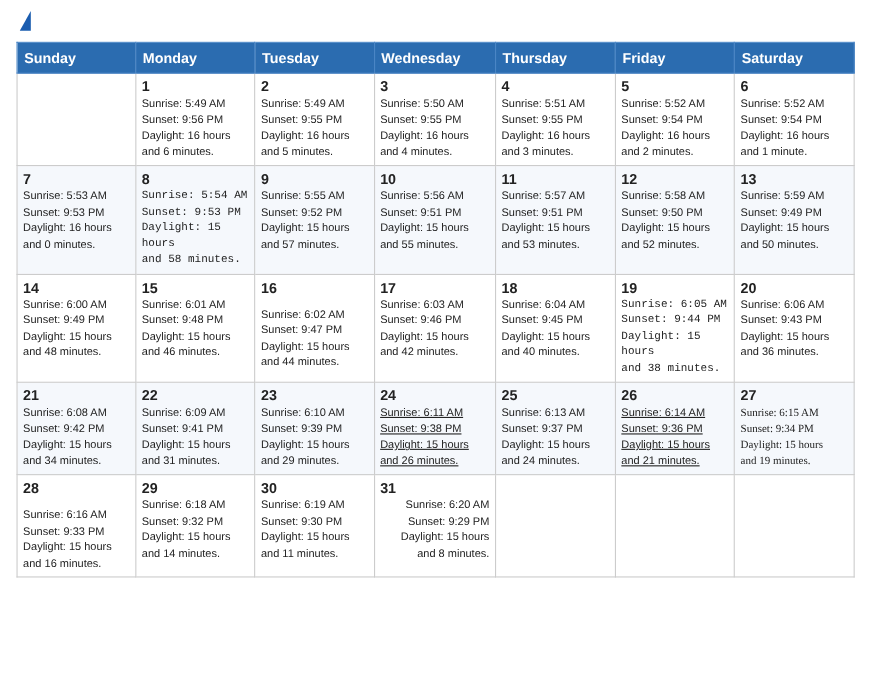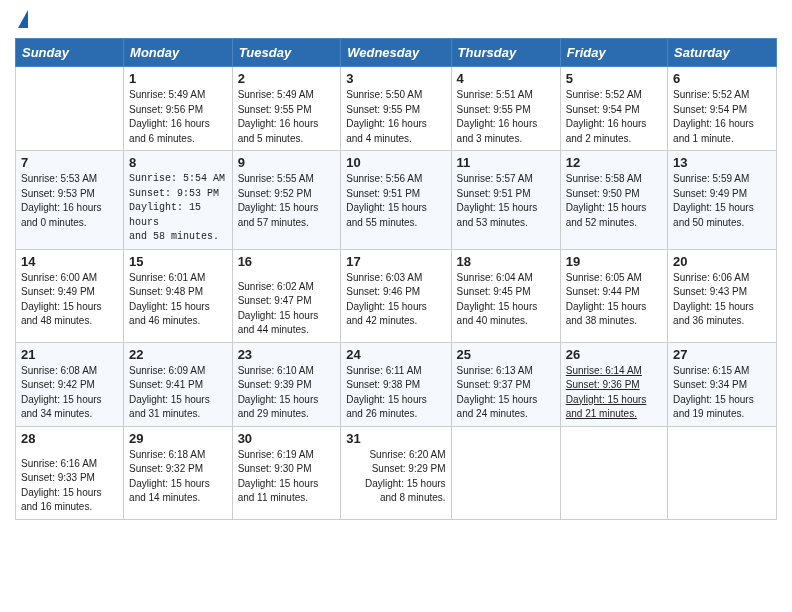--- a/index.html
+++ b/index.html
@@ -42,21 +42,20 @@
       border: 1px solid #ccc;
     }
     .calendar th {
       background: #2b6cb0;
       color: #fff;
       font-size: 13px;
       font-weight: bold;
       text-align: left;
       padding: 6px 6px;
       border: 1px solid #4a85c5;
-      font-style: italic;
     }
     .calendar td {
       vertical-align: top;
       width: 113px;
       min-height: 80px;
       padding: 4px 5px;
       border: 1px solid #ccc;
       font-size: 10.5px;
       color: #222;
       background: #fff;
@@ -264,21 +263,21 @@
           </td>
           <td>
             <span class="day-number">18</span>
             <div class="day-info" style="white-space: pre-line;">Sunrise: 6:04 AM
 Sunset: 9:45 PM
 Daylight: 15 hours
 and 40 minutes.</div>
           </td>
           <td>
             <span class="day-number">19</span>
-            <div class="day-info" style="white-space: pre-line;">Sunrise: 6:05 AM
+            <div class="day-info" style="white-space: pre-line; font-family: Liberation Mono, monospace;">Sunrise: 6:05 AM
 Sunset: 9:44 PM
 Daylight: 15 hours
 and 38 minutes.</div>
           </td>
           <td>
             <span class="day-number">20</span>
             <div class="day-info" style="white-space: pre-line;">Sunrise: 6:06 AM
 Sunset: 9:43 PM
 Daylight: 15 hours
 and 36 minutes.</div>
@@ -301,42 +300,42 @@
           </td>
           <td>
             <span class="day-number">23</span>
             <div class="day-info" style="white-space: pre-line;">Sunrise: 6:10 AM
 Sunset: 9:39 PM
 Daylight: 15 hours
 and 29 minutes.</div>
           </td>
           <td>
             <span class="day-number">24</span>
-            <div class="day-info" style="white-space: pre-line;">Sunrise: 6:11 AM
+            <div class="day-info" style="white-space: pre-line; text-decoration: underline;">Sunrise: 6:11 AM
 Sunset: 9:38 PM
 Daylight: 15 hours
 and 26 minutes.</div>
           </td>
           <td>
             <span class="day-number">25</span>
             <div class="day-info" style="white-space: pre-line;">Sunrise: 6:13 AM
 Sunset: 9:37 PM
 Daylight: 15 hours
 and 24 minutes.</div>
           </td>
           <td>
             <span class="day-number">26</span>
             <div class="day-info" style="white-space: pre-line; text-decoration: underline;">Sunrise: 6:14 AM
 Sunset: 9:36 PM
 Daylight: 15 hours
 and 21 minutes.</div>
           </td>
           <td>
             <span class="day-number">27</span>
-            <div class="day-info" style="white-space: pre-line;">Sunrise: 6:15 AM
+            <div class="day-info" style="white-space: pre-line; font-family: Liberation Serif, serif;">Sunrise: 6:15 AM
 Sunset: 9:34 PM
 Daylight: 15 hours
 and 19 minutes.</div>
           </td>
         </tr>
         <tr>
           <td>
             <span class="day-number">28</span>
             <div class="day-info" style="white-space: pre-line; margin-top: 11px;">Sunrise: 6:16 AM
 Sunset: 9:33 PM

